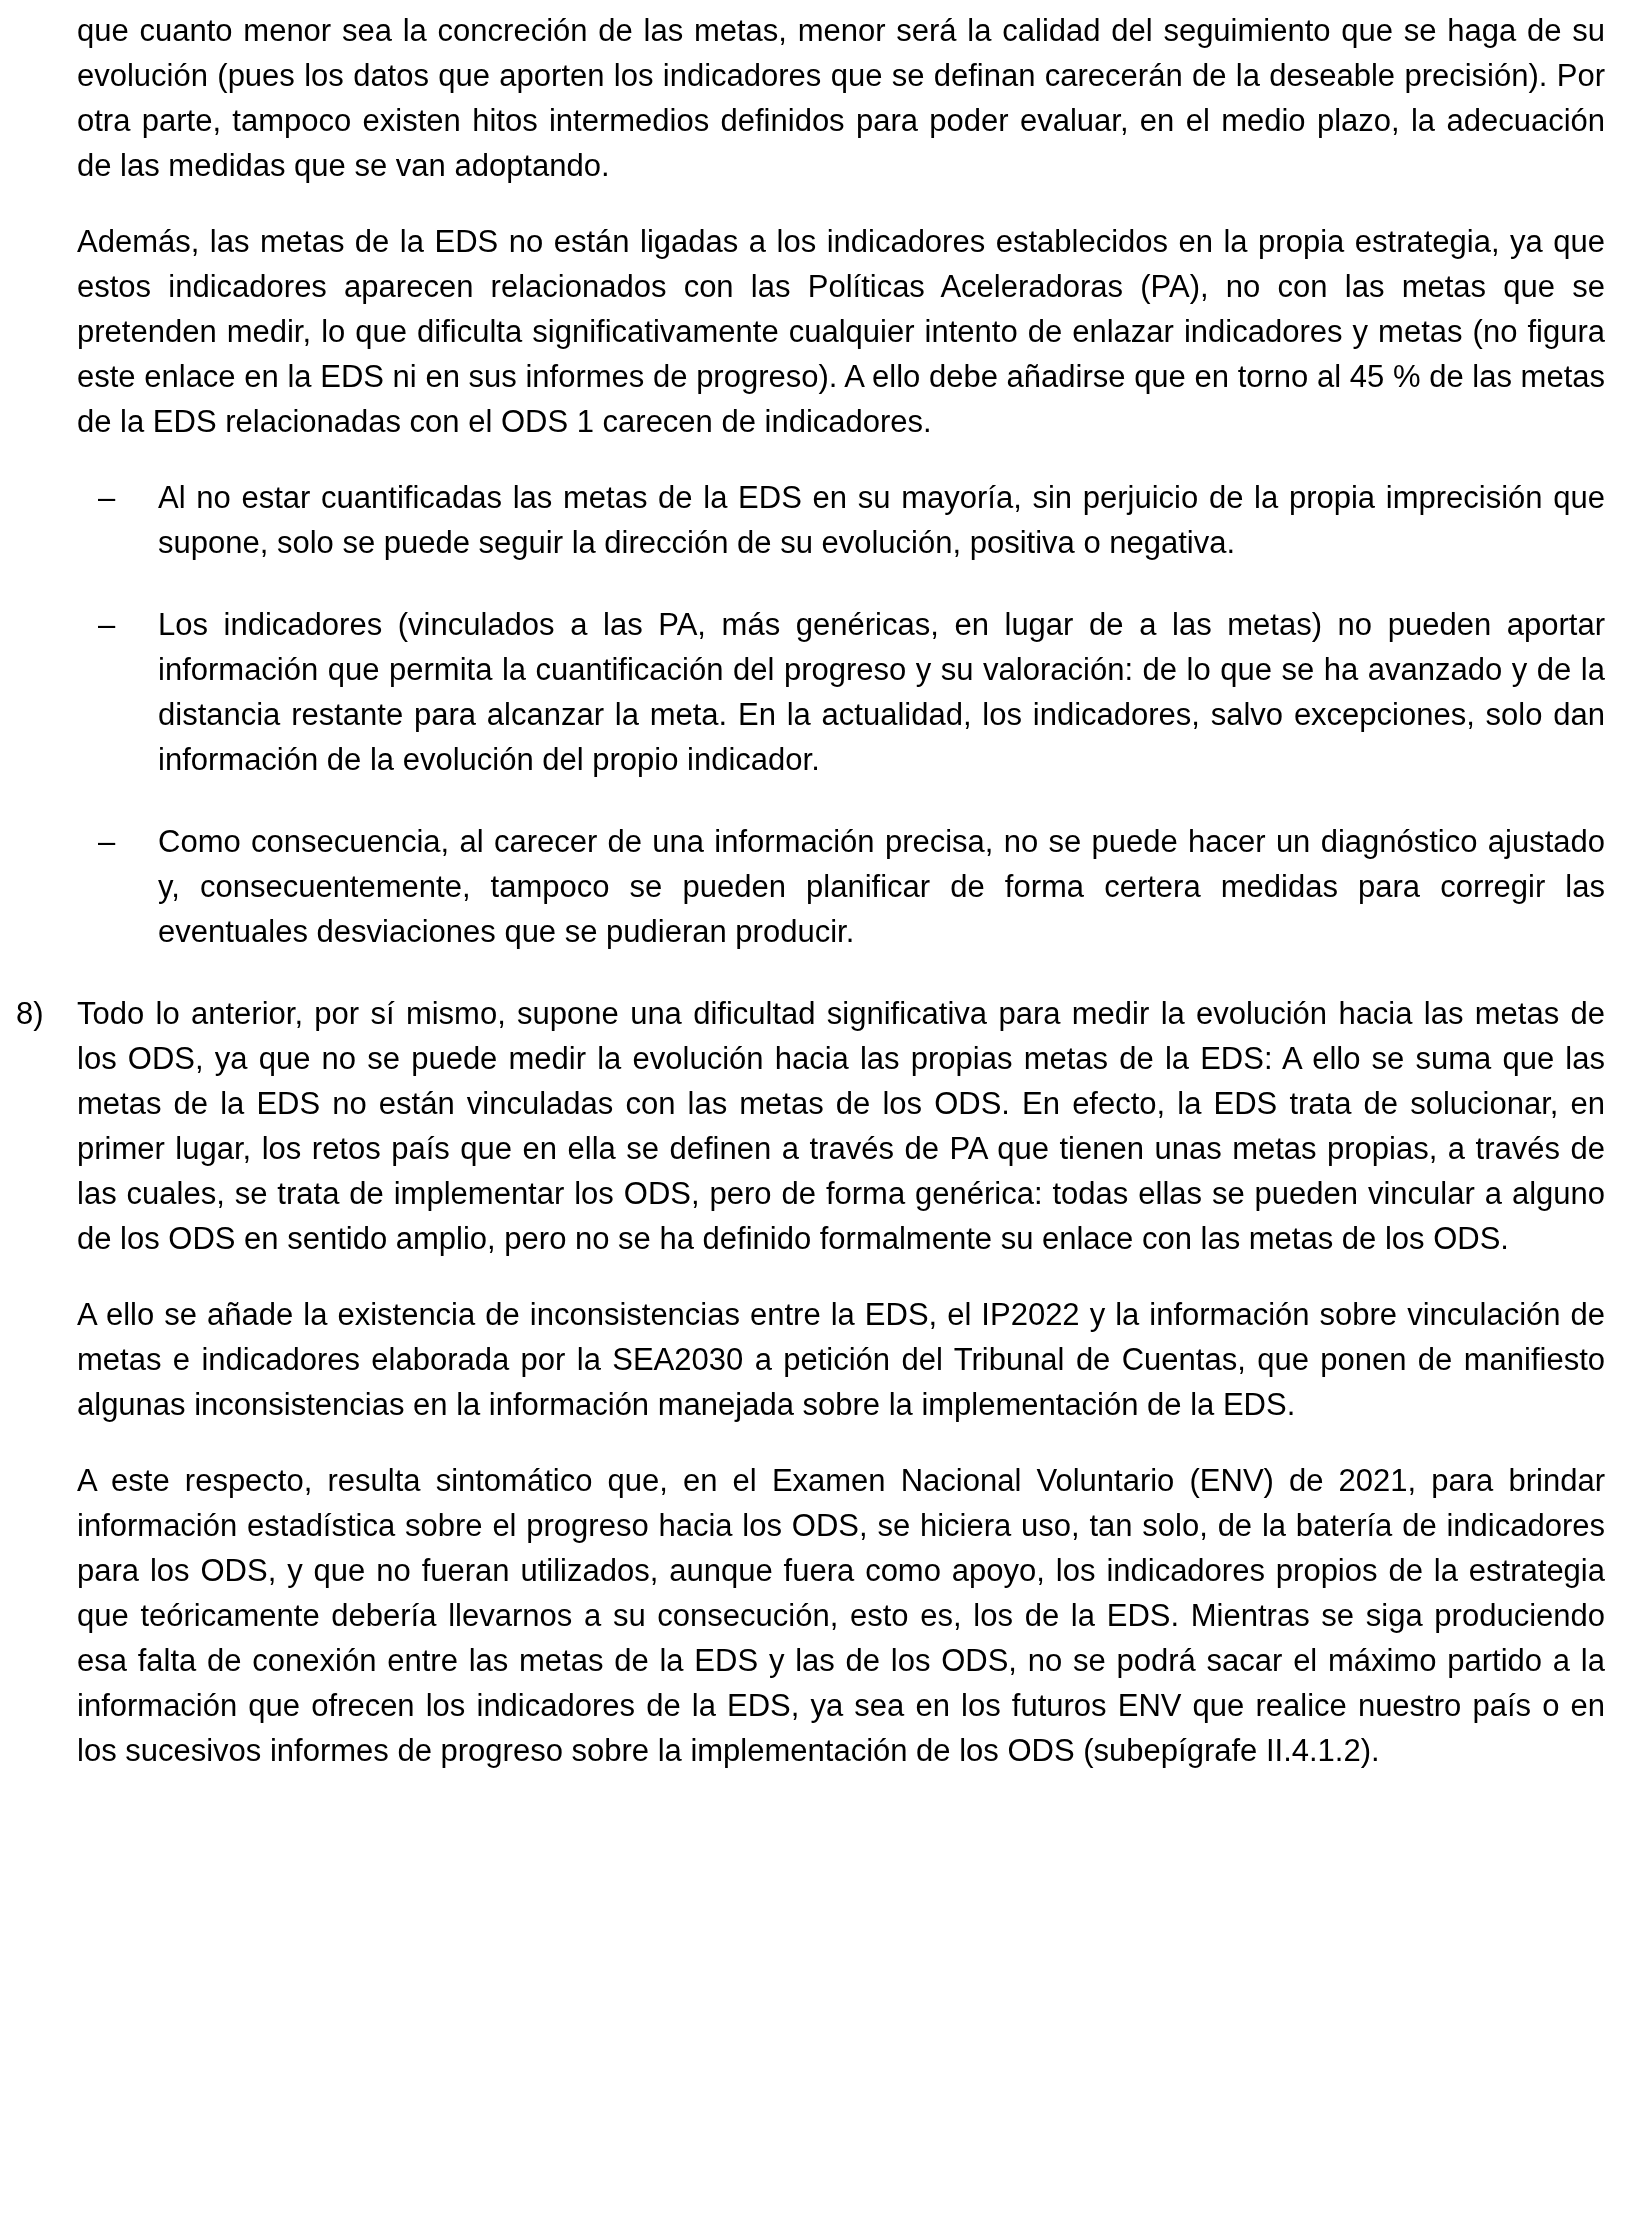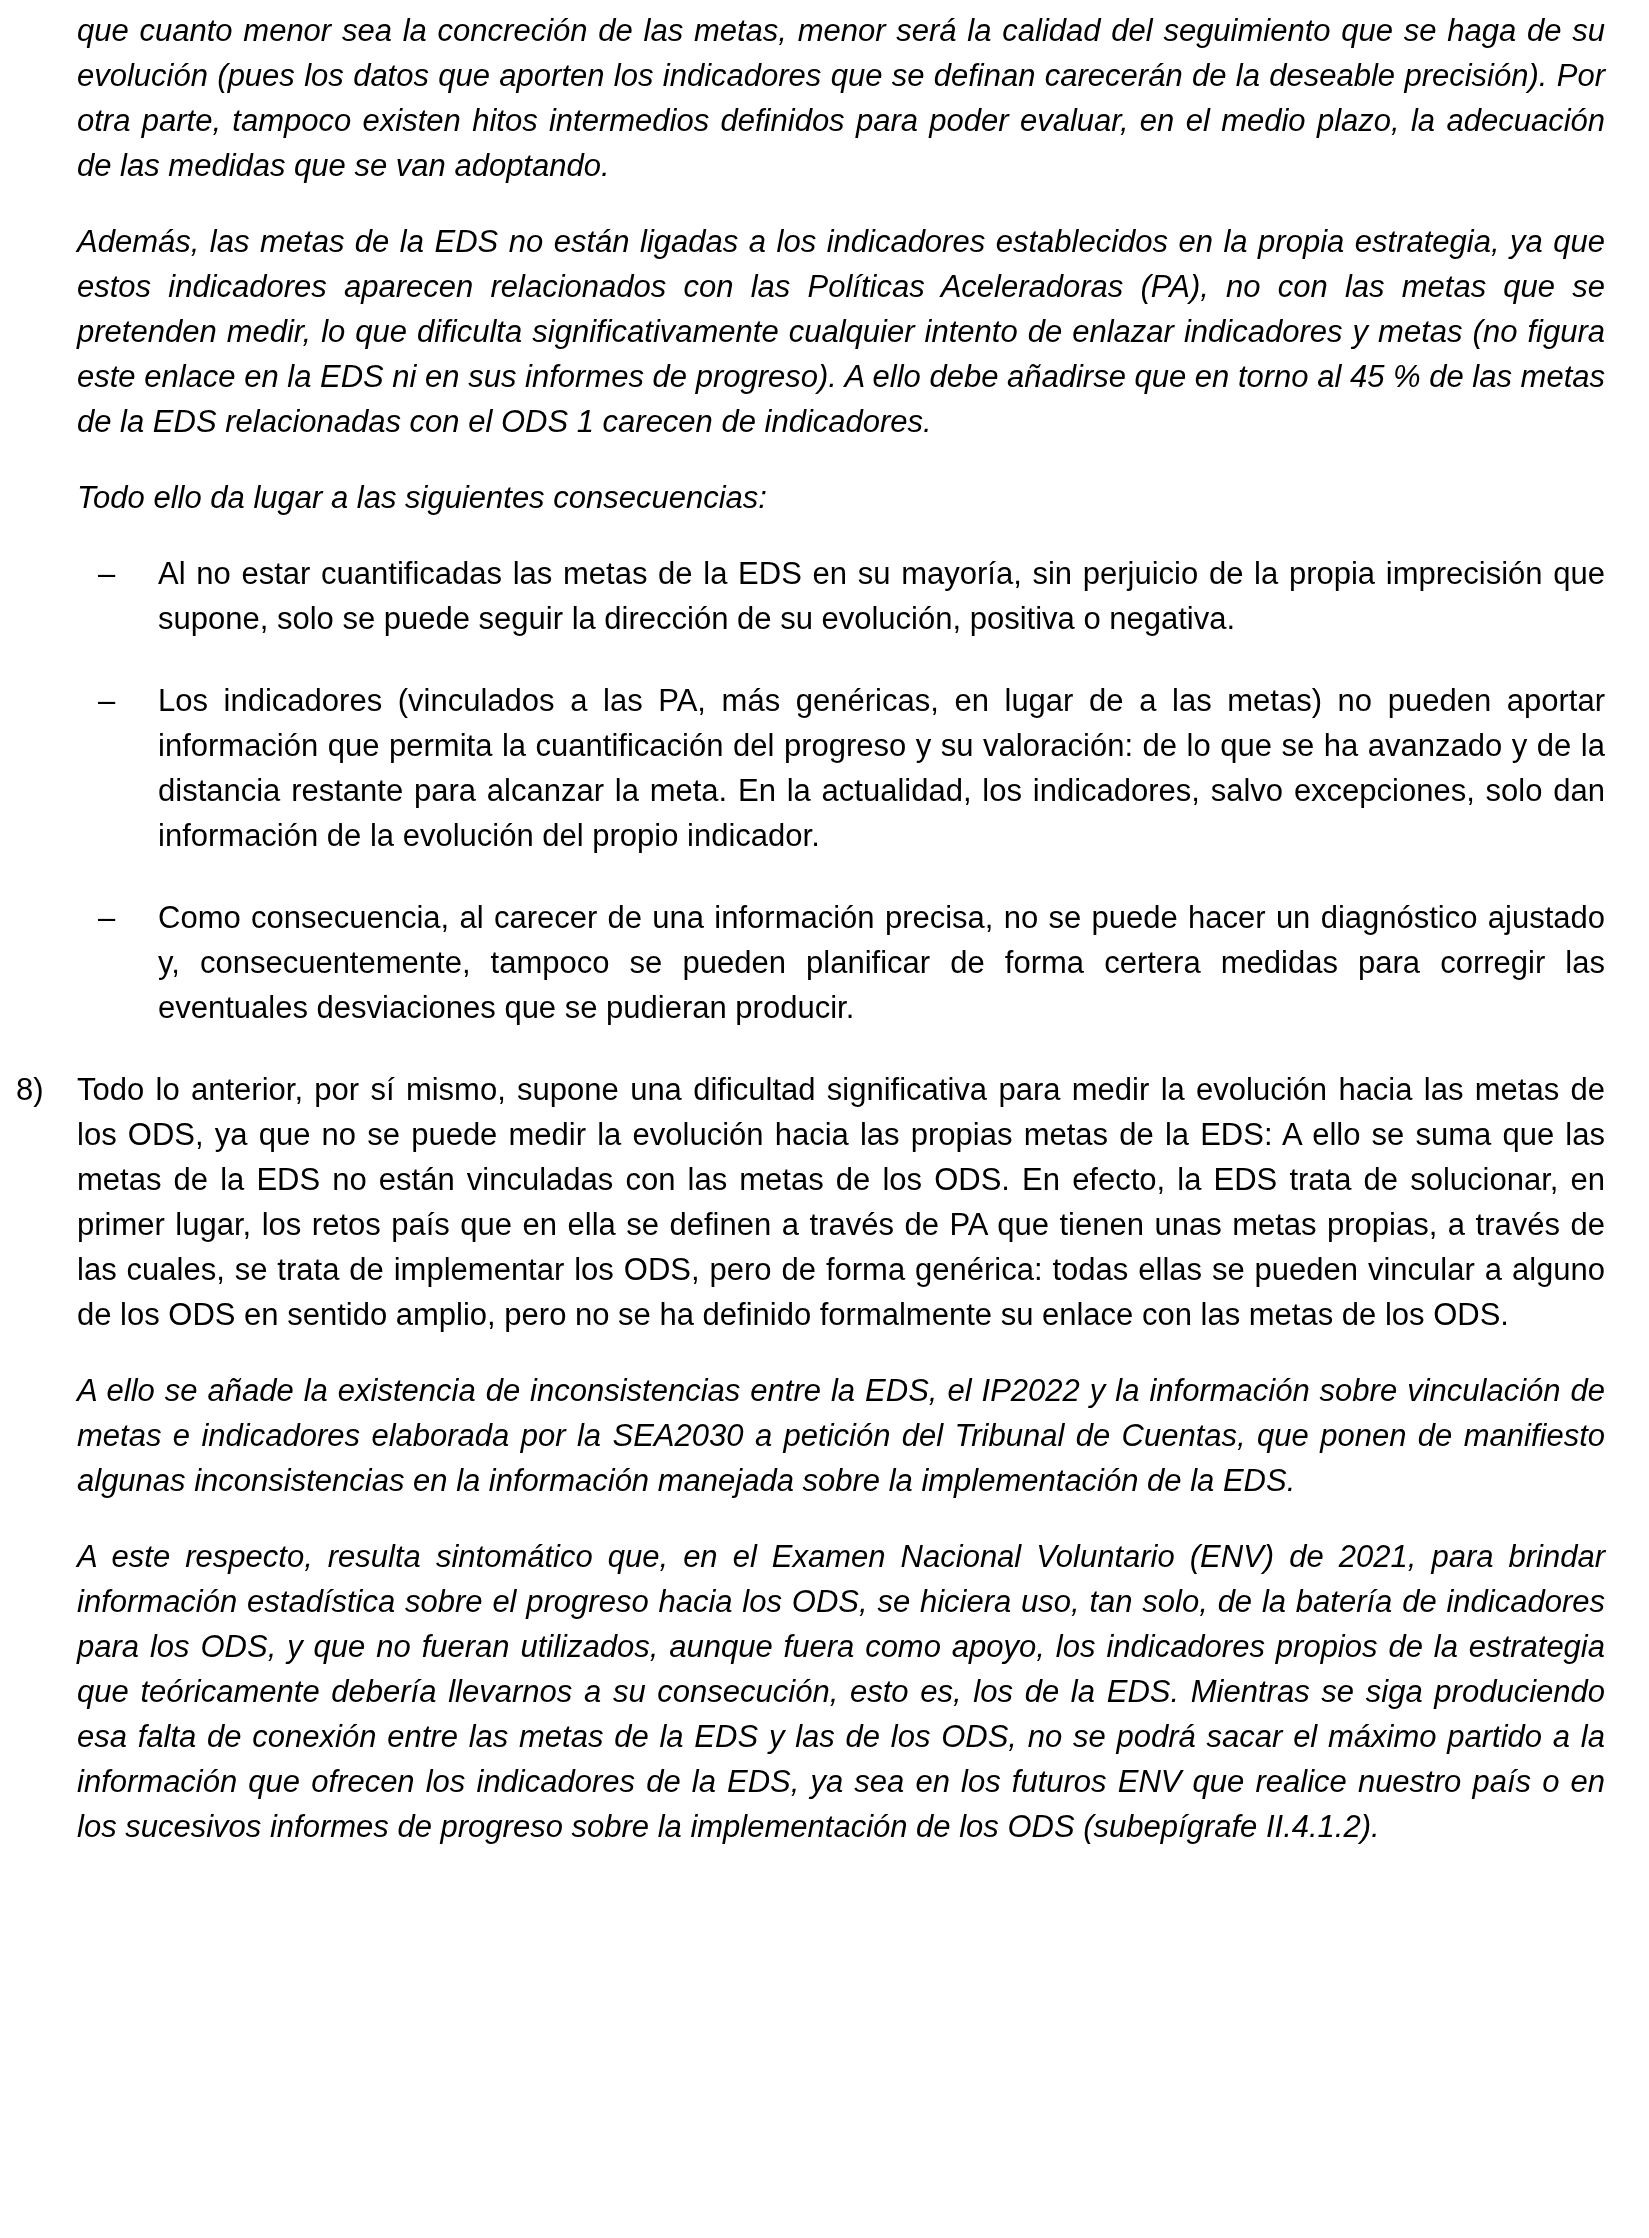--- a/index.html
+++ b/index.html
@@ -18,21 +18,20 @@
   .page {
     box-sizing: border-box;
     width: 1650px;
     min-height: 2239px;
     padding: 8px 45px 32px 77px;
     background: #ffffff;
   }
   .para {
     margin: 0 0 31px 0;
     text-align: justify;
-    font-style: italic;
   }
   .bullet {
     position: relative;
     margin: 0 0 37px 0;
     padding-left: 81px;
     text-align: justify;
   }
   .bullet .dash {
     position: absolute;
     left: 21px;
@@ -54,21 +53,20 @@
 </style>
 </head>
 <body>
 
 <div class="page">
 
   <p class="para">que cuanto menor sea la concreción de las metas, menor será la calidad del seguimiento que se haga de su evolución (pues los datos que aporten los indicadores que se definan carecerán de la deseable precisión). Por otra parte, tampoco existen hitos intermedios definidos para poder evaluar, en el medio plazo, la adecuación de las medidas que se van adoptando.</p>
 
   <p class="para">Además, las metas de la EDS no están ligadas a los indicadores establecidos en la propia estrategia, ya que estos indicadores aparecen relacionados con las Políticas Aceleradoras (PA), no con las metas que se pretenden medir, lo que dificulta significativamente cualquier intento de enlazar indicadores y metas (no figura este enlace en la EDS ni en sus informes de progreso). A ello debe añadirse que en torno al 45 % de las metas de la EDS relacionadas con el ODS 1 carecen de indicadores.</p>
 
-  <p class="para">Todo ello da lugar a las siguientes consecuencias:</p>
 
   <div class="bullet">
     <span class="dash">–</span>
     <span>Al no estar cuantificadas las metas de la EDS en su mayoría, sin perjuicio de la propia imprecisión que supone, solo se puede seguir la dirección de su evolución, positiva o negativa.</span>
   </div>
 
   <div class="bullet">
     <span class="dash">–</span>
     <span>Los indicadores (vinculados a las PA, más genéricas, en lugar de a las metas) no pueden aportar información que permita la cuantificación del progreso y su valoración: de lo que se ha avanzado y de la distancia restante para alcanzar la meta. En la actualidad, los indicadores, salvo excepciones, solo dan información de la evolución del propio indicador.</span>
   </div>

